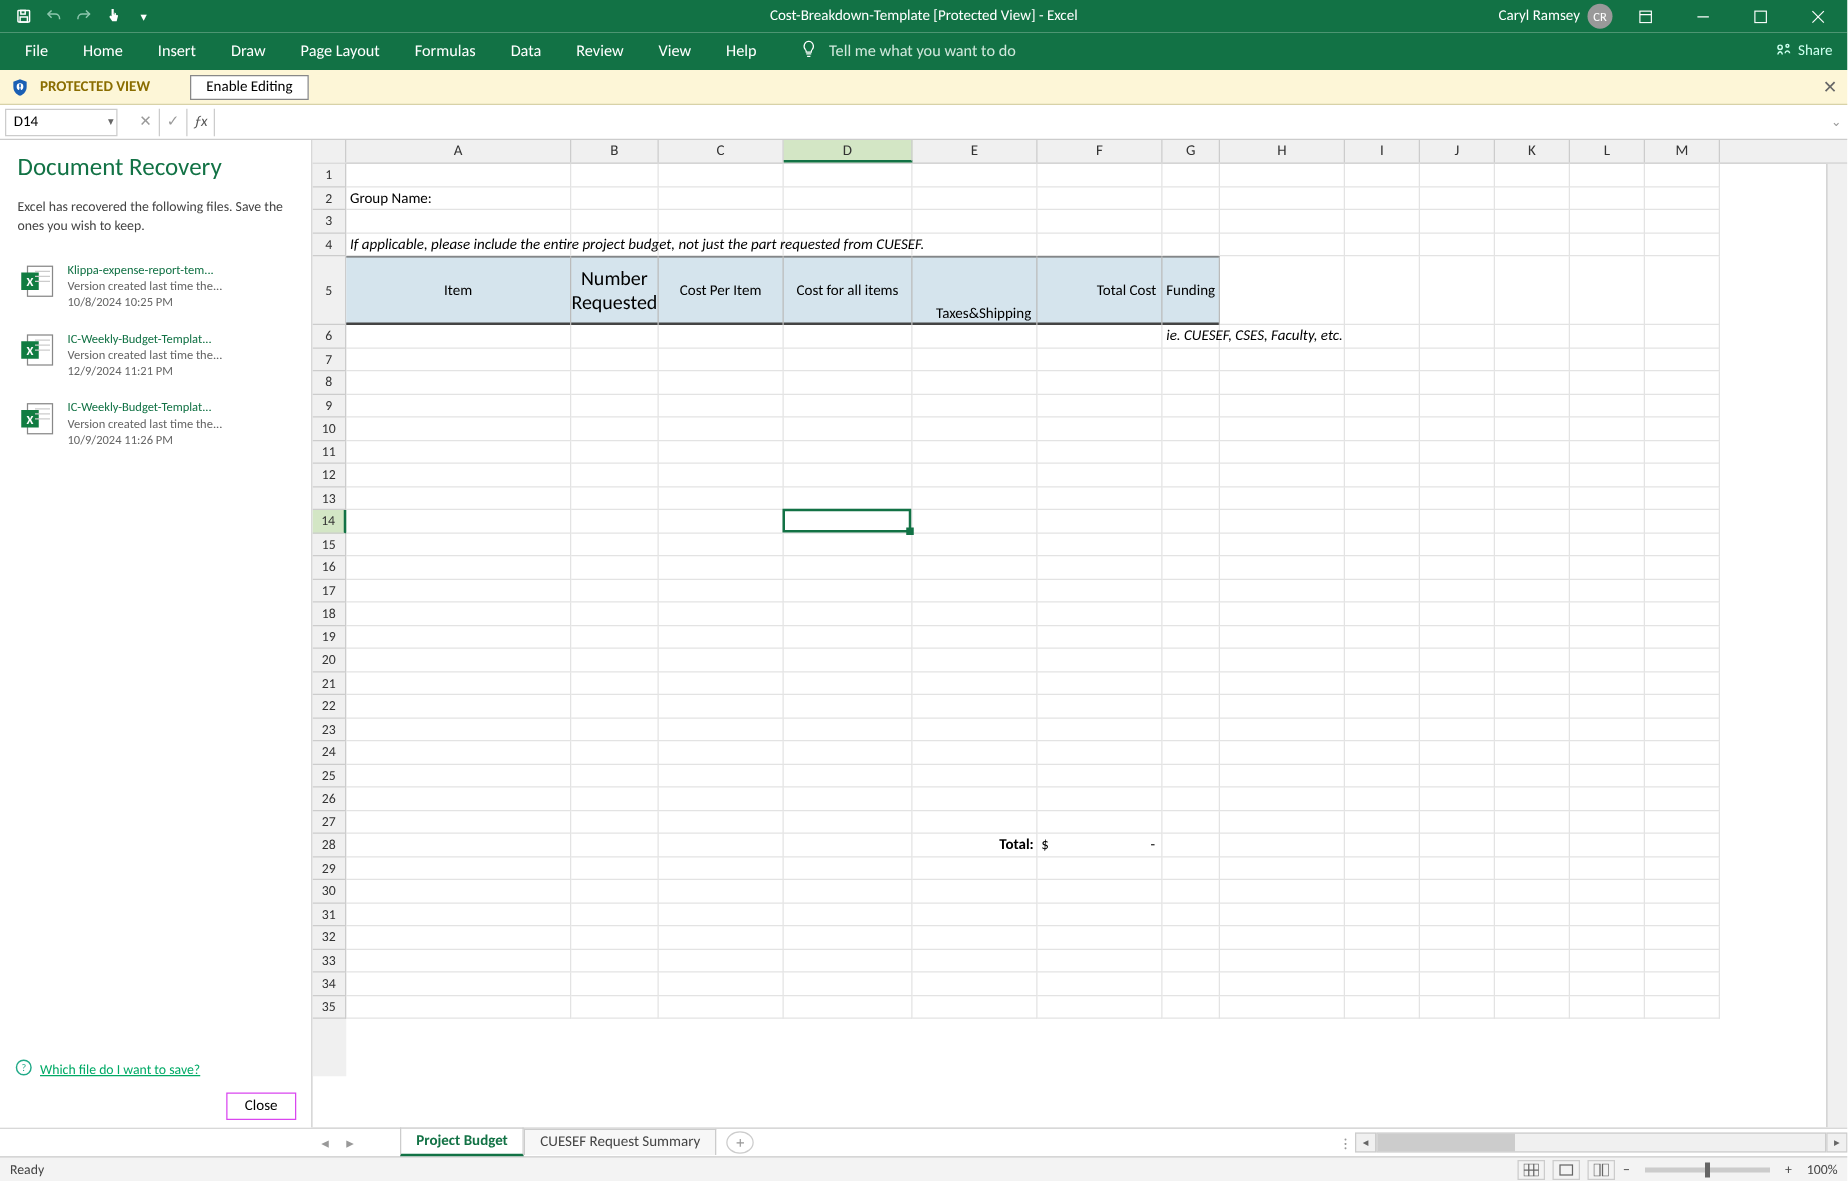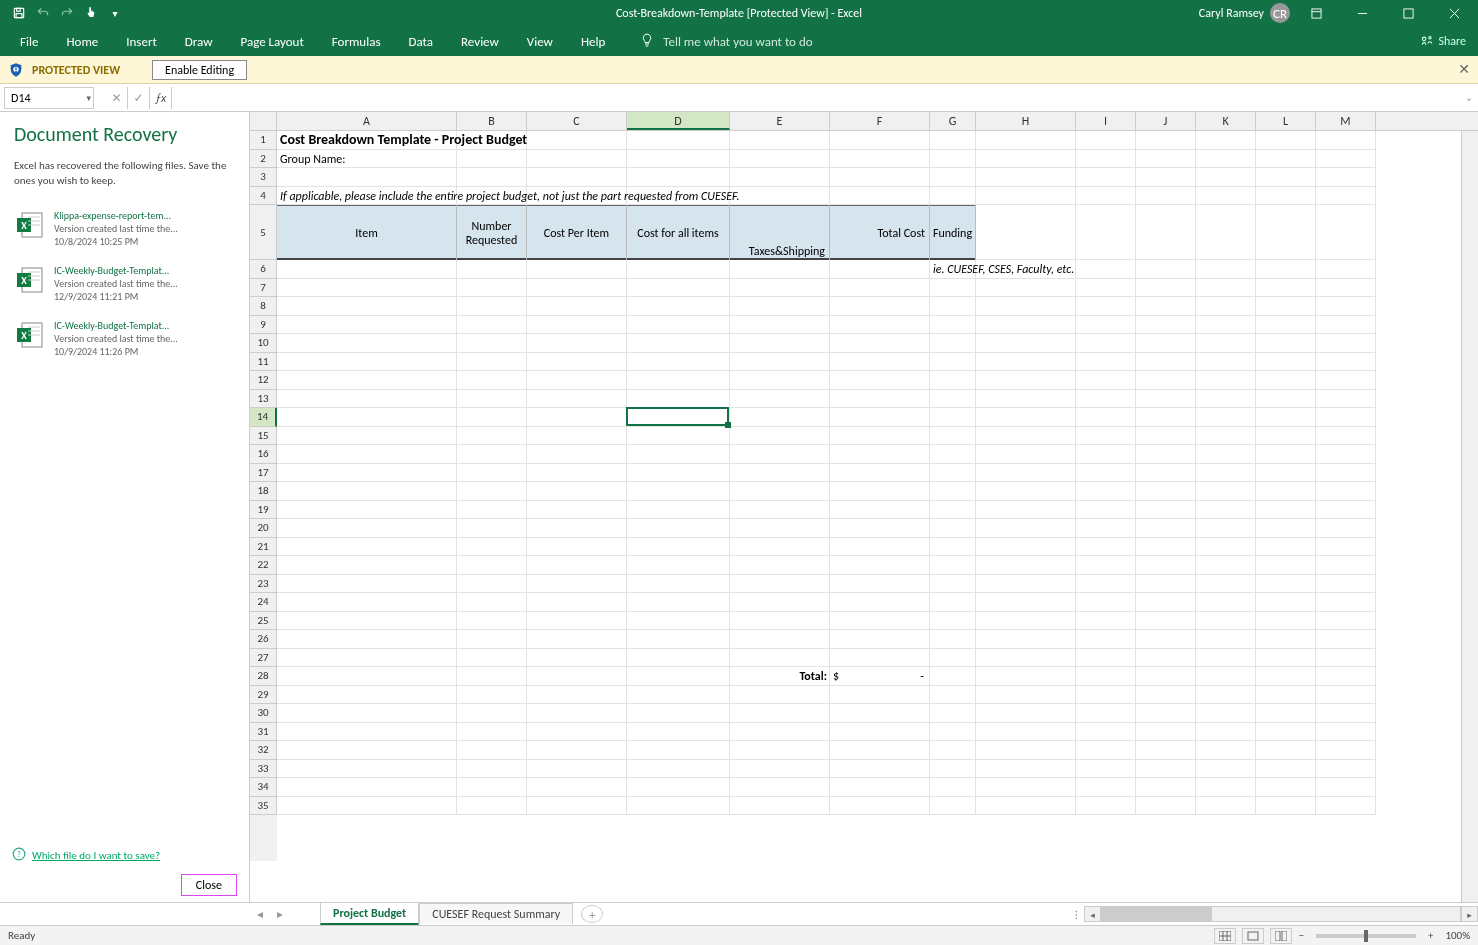--- a/index.html
+++ b/index.html
@@ -5,21 +5,21 @@
 * { margin: 0; padding: 0; box-sizing: border-box; font-family: "Segoe UI", Calibri, sans-serif; }
 body { background: #fff; overflow: hidden; width: 1478px; height: 945px; }
 
 
 .title-bar { height: 26px; background: #127245; display: flex; align-items: center; color: #fff; font-size: 12px; position: relative; }
 .qat { display: flex; align-items: center; gap: 2px; padding-left: 8px; }
 .qat-btn { width: 22px; height: 22px; display: flex; align-items: center; justify-content: center; color: #fff; cursor: pointer; }
 .qat-btn svg { width: 14px; height: 14px; }
 .title-text { position: absolute; left: 50%; transform: translateX(-50%); font-size: 12px; }
 .title-right { margin-left: auto; display: flex; align-items: center; gap: 6px; padding-right: 4px; }
-.user-avatar { width: 20px; height: 20px; border-radius: 50%; background: #999; display: flex; align-items: center; justify-content: center; font-size: 13px; color:#fff; }
+.user-avatar { width: 20px; height: 20px; border-radius: 50%; background: #999; display: flex; align-items: center; justify-content: center; font-size: 10px; color:#fff; }
 .win-btn { width: 40px; height: 24px; display: flex; align-items: center; justify-content: center; }
 .win-btn svg { width: 11px; height: 11px; stroke: #fff; stroke-width:1; fill:none; }
 
 
 .ribbon-tabs { height: 30px; background: #127245; display: flex; align-items: center; color: #fff; font-size: 13px; padding-left: 6px; }
 .ribbon-tab { padding: 6px 14px; cursor: pointer; }
 .ribbon-right { margin-left: auto; display: flex; align-items: center; padding-right: 12px; font-size: 12px; color:#cfe; }
 .tell-me { display: flex; align-items: center; gap: 8px; margin-left: 20px; color:#d0e8dc; }
 .lightbulb svg { width: 16px; height: 16px; }
 
@@ -782,26 +782,25 @@
             <div class="c" style="left: 350px; top: 665.5px; width: 103px; height: 18.5px;"></div>
             <div class="c" style="left: 453px; top: 665.5px; width: 100px; height: 18.5px;"></div>
             <div class="c" style="left: 553px; top: 665.5px; width: 100px; height: 18.5px;"></div>
             <div class="c" style="left: 653px; top: 665.5px; width: 46px; height: 18.5px;"></div>
             <div class="c" style="left: 699px; top: 665.5px; width: 100px; height: 18.5px;"></div>
             <div class="c" style="left: 799px; top: 665.5px; width: 60px; height: 18.5px;"></div>
             <div class="c" style="left: 859px; top: 665.5px; width: 60px; height: 18.5px;"></div>
             <div class="c" style="left: 919px; top: 665.5px; width: 60px; height: 18.5px;"></div>
             <div class="c" style="left: 979px; top: 665.5px; width: 60px; height: 18.5px;"></div>
             <div class="c" style="left: 1039px; top: 665.5px; width: 60px; height: 18.5px;"></div>
-            <div class="c bold" style="left: 0px; top: 0px; height: 18.5px; width: 553px; border: none; background: transparent; overflow: visible; font-size: 14px;">Cost Breakdown Template - Project Budget</div>
             <div class="c" style="left: 0px; top: 18.5px; height: 18.5px; width: 250px; border: none; background: transparent; overflow: visible;">Group Name:</div>
             <div class="c ital" style="left: 0px; top: 55.5px; height: 18.5px; width: 699px; border: none; background: transparent; overflow: visible;">If applicable, please include the entire project budget, not just the part requested from CUESEF.</div>
             <div style="position: absolute; left: 0px; top: 74px; width: 699px; height: 55px; background: rgb(213, 228, 237); border-top: 1px solid rgb(102, 102, 102); border-bottom: 2.5px solid rgb(68, 68, 68);"></div>
             <div style="position: absolute; left: 0px; top: 74px; width: 180px; height: 55px; display: flex; align-items: center; justify-content: center; padding: 2px 4px; font-size: 12px; white-space: normal; text-align: center; border-right: 1px solid rgb(187, 187, 187);">Item</div>
-            <div style="position: absolute; left: 180px; top: 74px; width: 70px; height: 55px; display: flex; align-items: center; justify-content: center; padding: 2px 4px; font-size: 12px; white-space: normal; text-align: center; border-right: 1px solid rgb(187, 187, 187);">Number Requested</div>
+            <div style="position: absolute; left: 180px; top: 74px; width: 70px; height: 55px; display: flex; align-items: center; justify-content: center; padding: 2px 4px; font-size: 16px; white-space: normal; text-align: center; border-right: 1px solid rgb(187, 187, 187);">Number Requested</div>
             <div style="position: absolute; left: 250px; top: 74px; width: 100px; height: 55px; display: flex; align-items: center; justify-content: center; padding: 2px 4px; font-size: 12px; white-space: normal; text-align: center; border-right: 1px solid rgb(187, 187, 187);">Cost Per Item</div>
             <div style="position: absolute; left: 350px; top: 74px; width: 103px; height: 55px; display: flex; align-items: center; justify-content: center; padding: 2px 4px; font-size: 12px; white-space: normal; text-align: center; border-right: 1px solid rgb(187, 187, 187);">Cost for all items</div>
             <div style="position: absolute; left: 453px; top: 74px; width: 100px; height: 55px; display: flex; align-items: flex-end; justify-content: flex-end; padding: 2px 4px; font-size: 12px; white-space: normal; text-align: right; border-right: 1px solid rgb(187, 187, 187);">Taxes&amp;Shipping</div>
             <div style="position: absolute; left: 553px; top: 74px; width: 100px; height: 55px; display: flex; align-items: center; justify-content: flex-end; padding: 2px 4px; font-size: 12px; white-space: normal; text-align: right; border-right: 1px solid rgb(187, 187, 187);">Total Cost</div>
             <div style="position: absolute; left: 653px; top: 74px; width: 46px; height: 55px; display: flex; align-items: center; justify-content: center; padding: 2px 4px; font-size: 12px; white-space: normal; text-align: center; border-right: 1px solid rgb(187, 187, 187);">Funding</div>
             <div class="c ital" style="left: 653px; top: 129px; height: 18.5px; width: 266px; border: none; background: transparent; overflow: visible;">ie. CUESEF, CSES, Faculty, etc.</div>
             <div class="c bold" style="left: 453px; top: 536px; height: 18.5px; width: 100px; border: none; background: transparent; overflow: visible; text-align: right;">Total:</div>
             <div class="c" style="left: 553px; top: 536px; height: 18.5px; width: 20px; border: none; background: transparent; overflow: visible;">$</div>
             <div class="c" style="left: 553px; top: 536px; height: 18.5px; width: 100px; border: none; background: transparent; overflow: visible; text-align: right; padding-right: 6px;">-</div>
             <div class="selection-box" style="left: 349px; top: 276px; width: 103px; height: 18.5px;">

